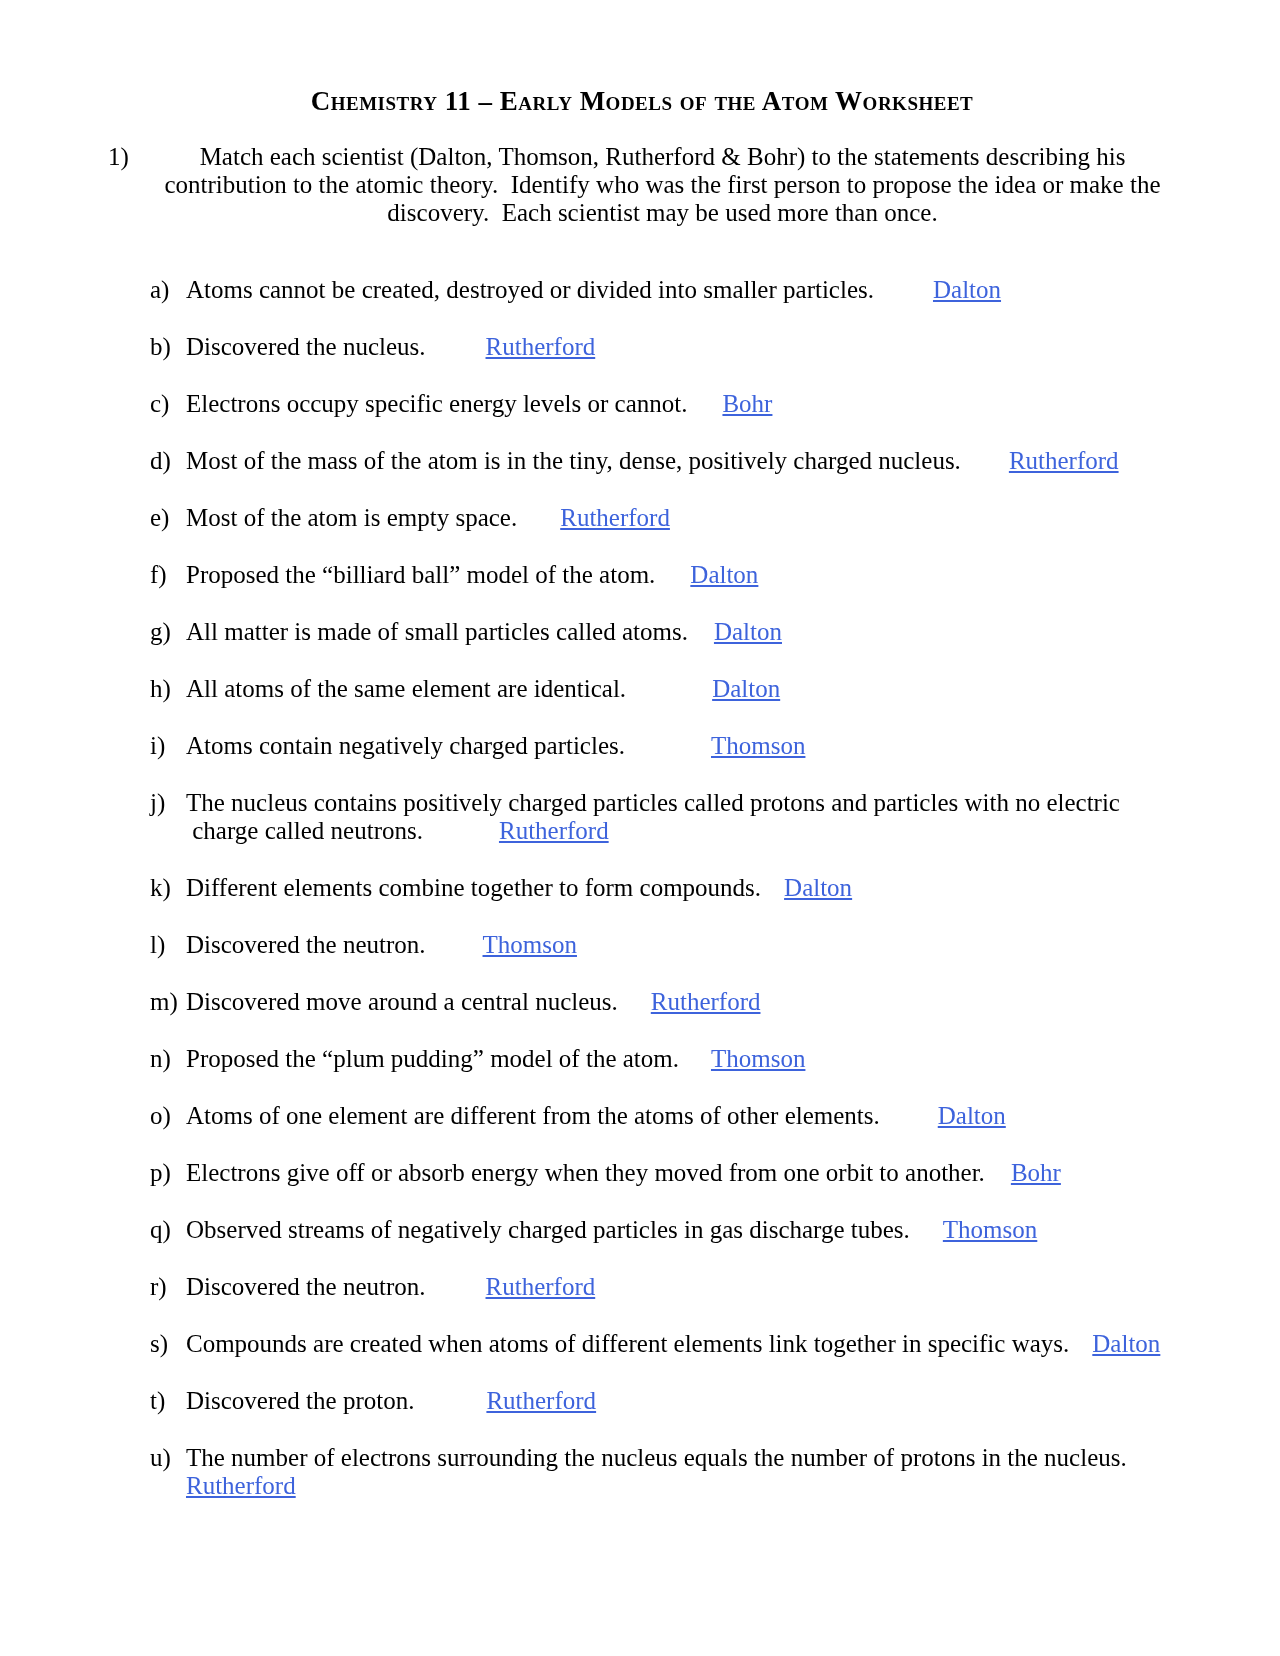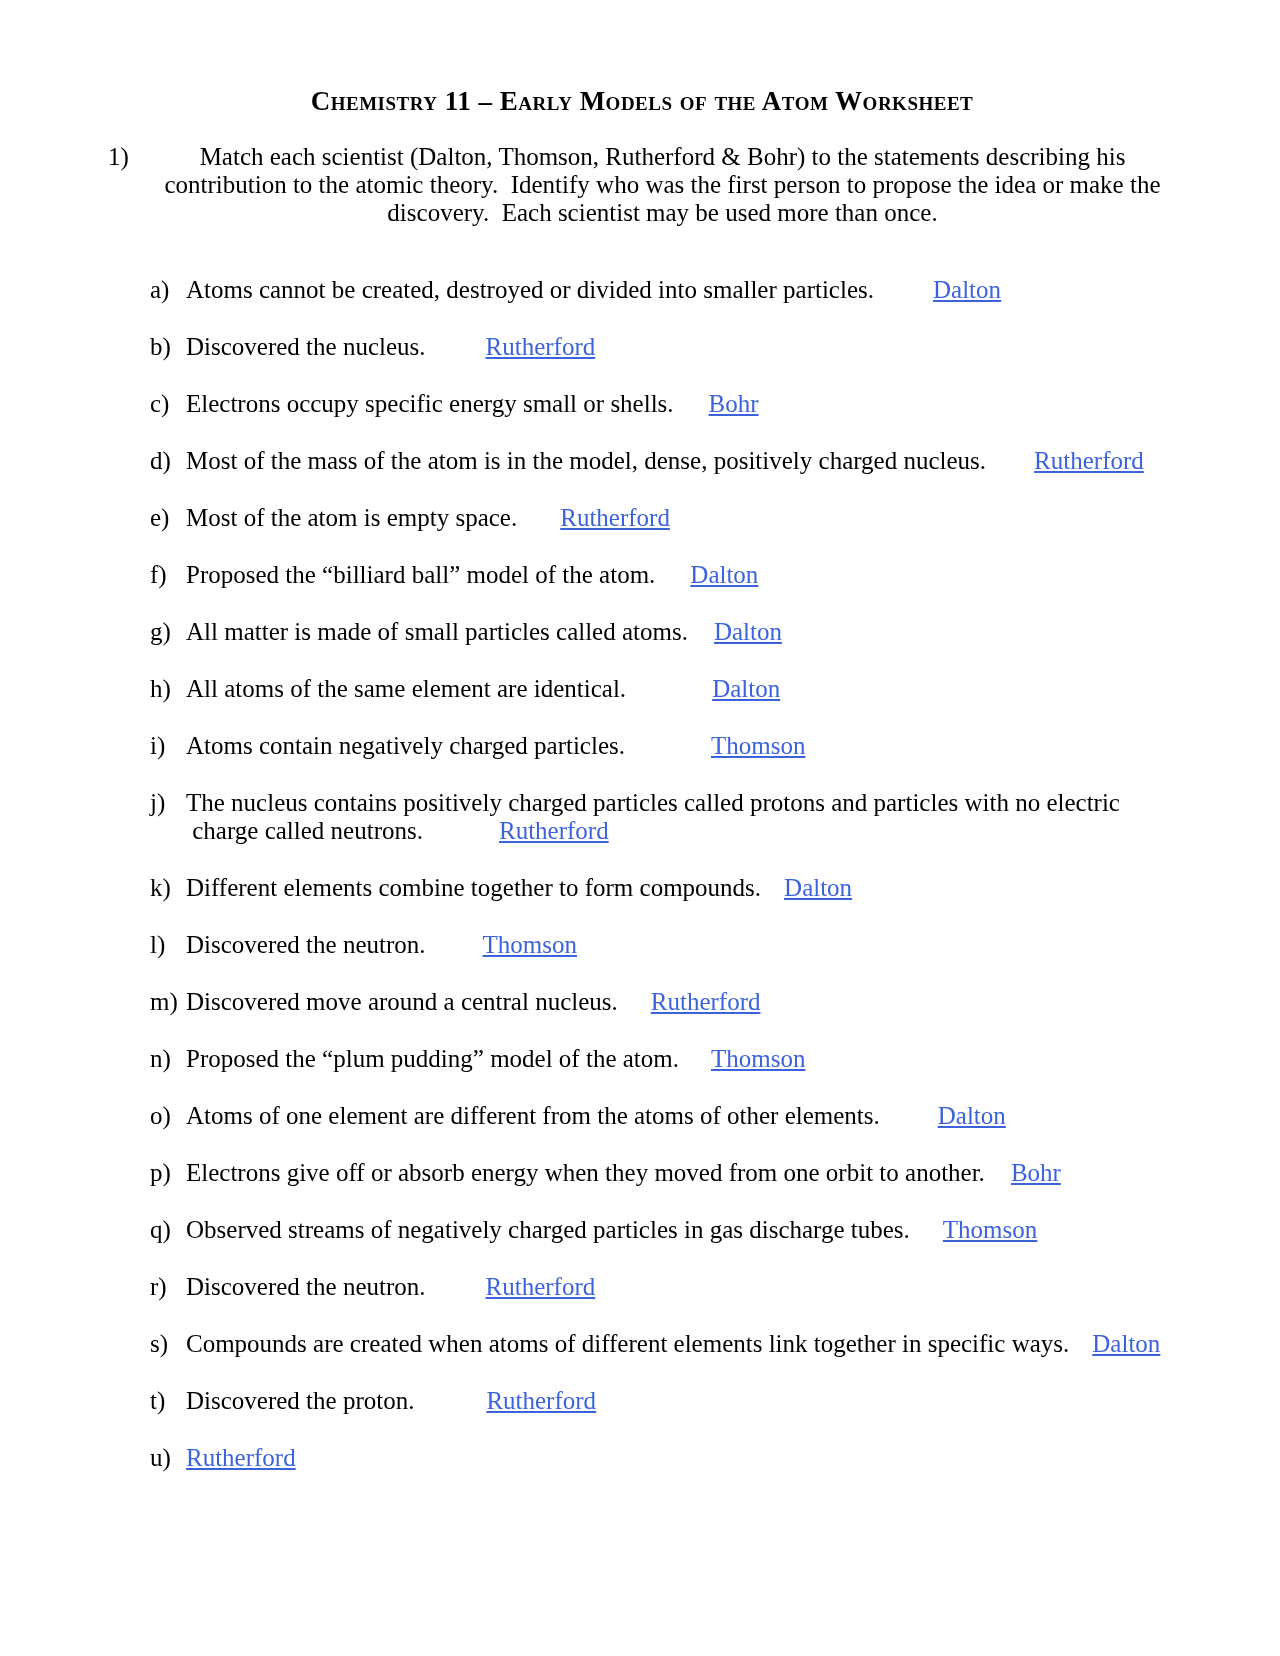--- a/index.html
+++ b/index.html
@@ -77,34 +77,35 @@
   <div class="question">
     <span class="qnum">1)</span>
     <div class="qtext">Match each scientist (Dalton, Thomson, Rutherford &amp; Bohr) to the statements describing his
 contribution to the atomic theory.  Identify who was the first person to propose the idea or make the
 discovery.  Each scientist may be used more than once.</div>
   </div>
 
   <div class="items" id="items">
       <div class="item"><span class="letter">a)</span><span class="statement">Atoms cannot be created, destroyed or divided into smaller particles.</span><span class="spacer" style="width: 59px;"></span><span class="answer" style="color: rgb(61, 99, 220);">Dalton</span></div>
       <div class="item"><span class="letter">b)</span><span class="statement">Discovered the nucleus.</span><span class="spacer" style="width: 60px;"></span><span class="answer" style="color: rgb(61, 99, 220);">Rutherford</span></div>
-      <div class="item"><span class="letter">c)</span><span class="statement">Electrons occupy specific energy small or shells.</span><span class="spacer" style="width: 35px;"></span><span class="answer" style="color: rgb(61, 99, 220);">Bohr</span></div>
-      <div class="item"><span class="letter">d)</span><span class="statement">Most of the mass of the atom is in the model, dense, positively charged nucleus.</span><span class="spacer" style="width: 48px;"></span><span class="answer" style="color: rgb(61, 99, 220);">Rutherford</span></div>
+      <div class="item"><span class="letter">c)</span><span class="statement">Electrons occupy specific energy levels or cannot.</span><span class="spacer" style="width: 35px;"></span><span class="answer" style="color: rgb(61, 99, 220);">Bohr</span></div>
+      <div class="item"><span class="letter">d)</span><span class="statement">Most of the mass of the atom is in the tiny, dense, positively charged nucleus.</span><span class="spacer" style="width: 48px;"></span><span class="answer" style="color: rgb(61, 99, 220);">Rutherford</span></div>
       <div class="item"><span class="letter">e)</span><span class="statement">Most of the atom is empty space.</span><span class="spacer" style="width: 43px;"></span><span class="answer" style="color: rgb(61, 99, 220);">Rutherford</span></div>
       <div class="item"><span class="letter">f)</span><span class="statement">Proposed the “billiard ball” model of the atom.</span><span class="spacer" style="width: 35px;"></span><span class="answer" style="color: rgb(61, 99, 220);">Dalton</span></div>
       <div class="item"><span class="letter">g)</span><span class="statement">All matter is made of small particles called atoms.</span><span class="spacer" style="width: 26px;"></span><span class="answer" style="color: rgb(61, 99, 220);">Dalton</span></div>
       <div class="item"><span class="letter">h)</span><span class="statement">All atoms of the same element are identical.</span><span class="spacer" style="width: 86px;"></span><span class="answer" style="color: rgb(61, 99, 220);">Dalton</span></div>
       <div class="item"><span class="letter">i)</span><span class="statement">Atoms contain negatively charged particles.</span><span class="spacer" style="width: 86px;"></span><span class="answer" style="color: rgb(61, 99, 220);">Thomson</span></div>
       <div class="item"><span class="letter">j)</span><span class="statement">The nucleus contains positively charged particles called protons and particles with no electric
  charge called neutrons.</span><span class="spacer" style="width: 76px;"></span><span class="answer" style="color: rgb(61, 99, 220);">Rutherford</span></div>
       <div class="item"><span class="letter">k)</span><span class="statement">Different elements combine together to form compounds.</span><span class="spacer" style="width: 23px;"></span><span class="answer" style="color: rgb(61, 99, 220);">Dalton</span></div>
       <div class="item"><span class="letter">l)</span><span class="statement">Discovered the neutron.</span><span class="spacer" style="width: 57px;"></span><span class="answer" style="color: rgb(61, 99, 220);">Thomson</span></div>
       <div class="item"><span class="letter">m)</span><span class="statement">Discovered move around a central nucleus.</span><span class="spacer" style="width: 33px;"></span><span class="answer" style="color: rgb(61, 99, 220);">Rutherford</span></div>
       <div class="item"><span class="letter">n)</span><span class="statement">Proposed the “plum pudding” model of the atom.</span><span class="spacer" style="width: 32px;"></span><span class="answer" style="color: rgb(61, 99, 220);">Thomson</span></div>
       <div class="item"><span class="letter">o)</span><span class="statement">Atoms of one element are different from the atoms of other elements.</span><span class="spacer" style="width: 58px;"></span><span class="answer" style="color: rgb(61, 99, 220);">Dalton</span></div>
       <div class="item"><span class="letter">p)</span><span class="statement">Electrons give off or absorb energy when they moved from one orbit to another.</span><span class="spacer" style="width: 26px;"></span><span class="answer" style="color: rgb(61, 99, 220);">Bohr</span></div>
       <div class="item"><span class="letter">q)</span><span class="statement">Observed streams of negatively charged particles in gas discharge tubes.</span><span class="spacer" style="width: 33px;"></span><span class="answer" style="color: rgb(61, 99, 220);">Thomson</span></div>
       <div class="item"><span class="letter">r)</span><span class="statement">Discovered the neutron.</span><span class="spacer" style="width: 60px;"></span><span class="answer" style="color: rgb(61, 99, 220);">Rutherford</span></div>
       <div class="item"><span class="letter">s)</span><span class="statement">Compounds are created when atoms of different elements link together in specific ways.</span><span class="spacer" style="width: 23px;"></span><span class="answer" style="color: rgb(61, 99, 220);">Dalton</span></div>
       <div class="item"><span class="letter">t)</span><span class="statement">Discovered the proton.</span><span class="spacer" style="width: 72px;"></span><span class="answer" style="color: rgb(61, 99, 220);">Rutherford</span></div>
-      <div class="item"><span class="letter">u)</span><span class="spacer" style="width: 0px;"></span><span class="answer" style="color: rgb(61, 99, 220);">Rutherford</span></div>
+      <div class="item"><span class="letter">u)</span><span class="statement">The number of electrons surrounding the nucleus equals the number of protons in the nucleus.
+</span><span class="spacer" style="width: 0px;"></span><span class="answer" style="color: rgb(61, 99, 220);">Rutherford</span></div>
     </div>
 </div>
 
 </body></html>

